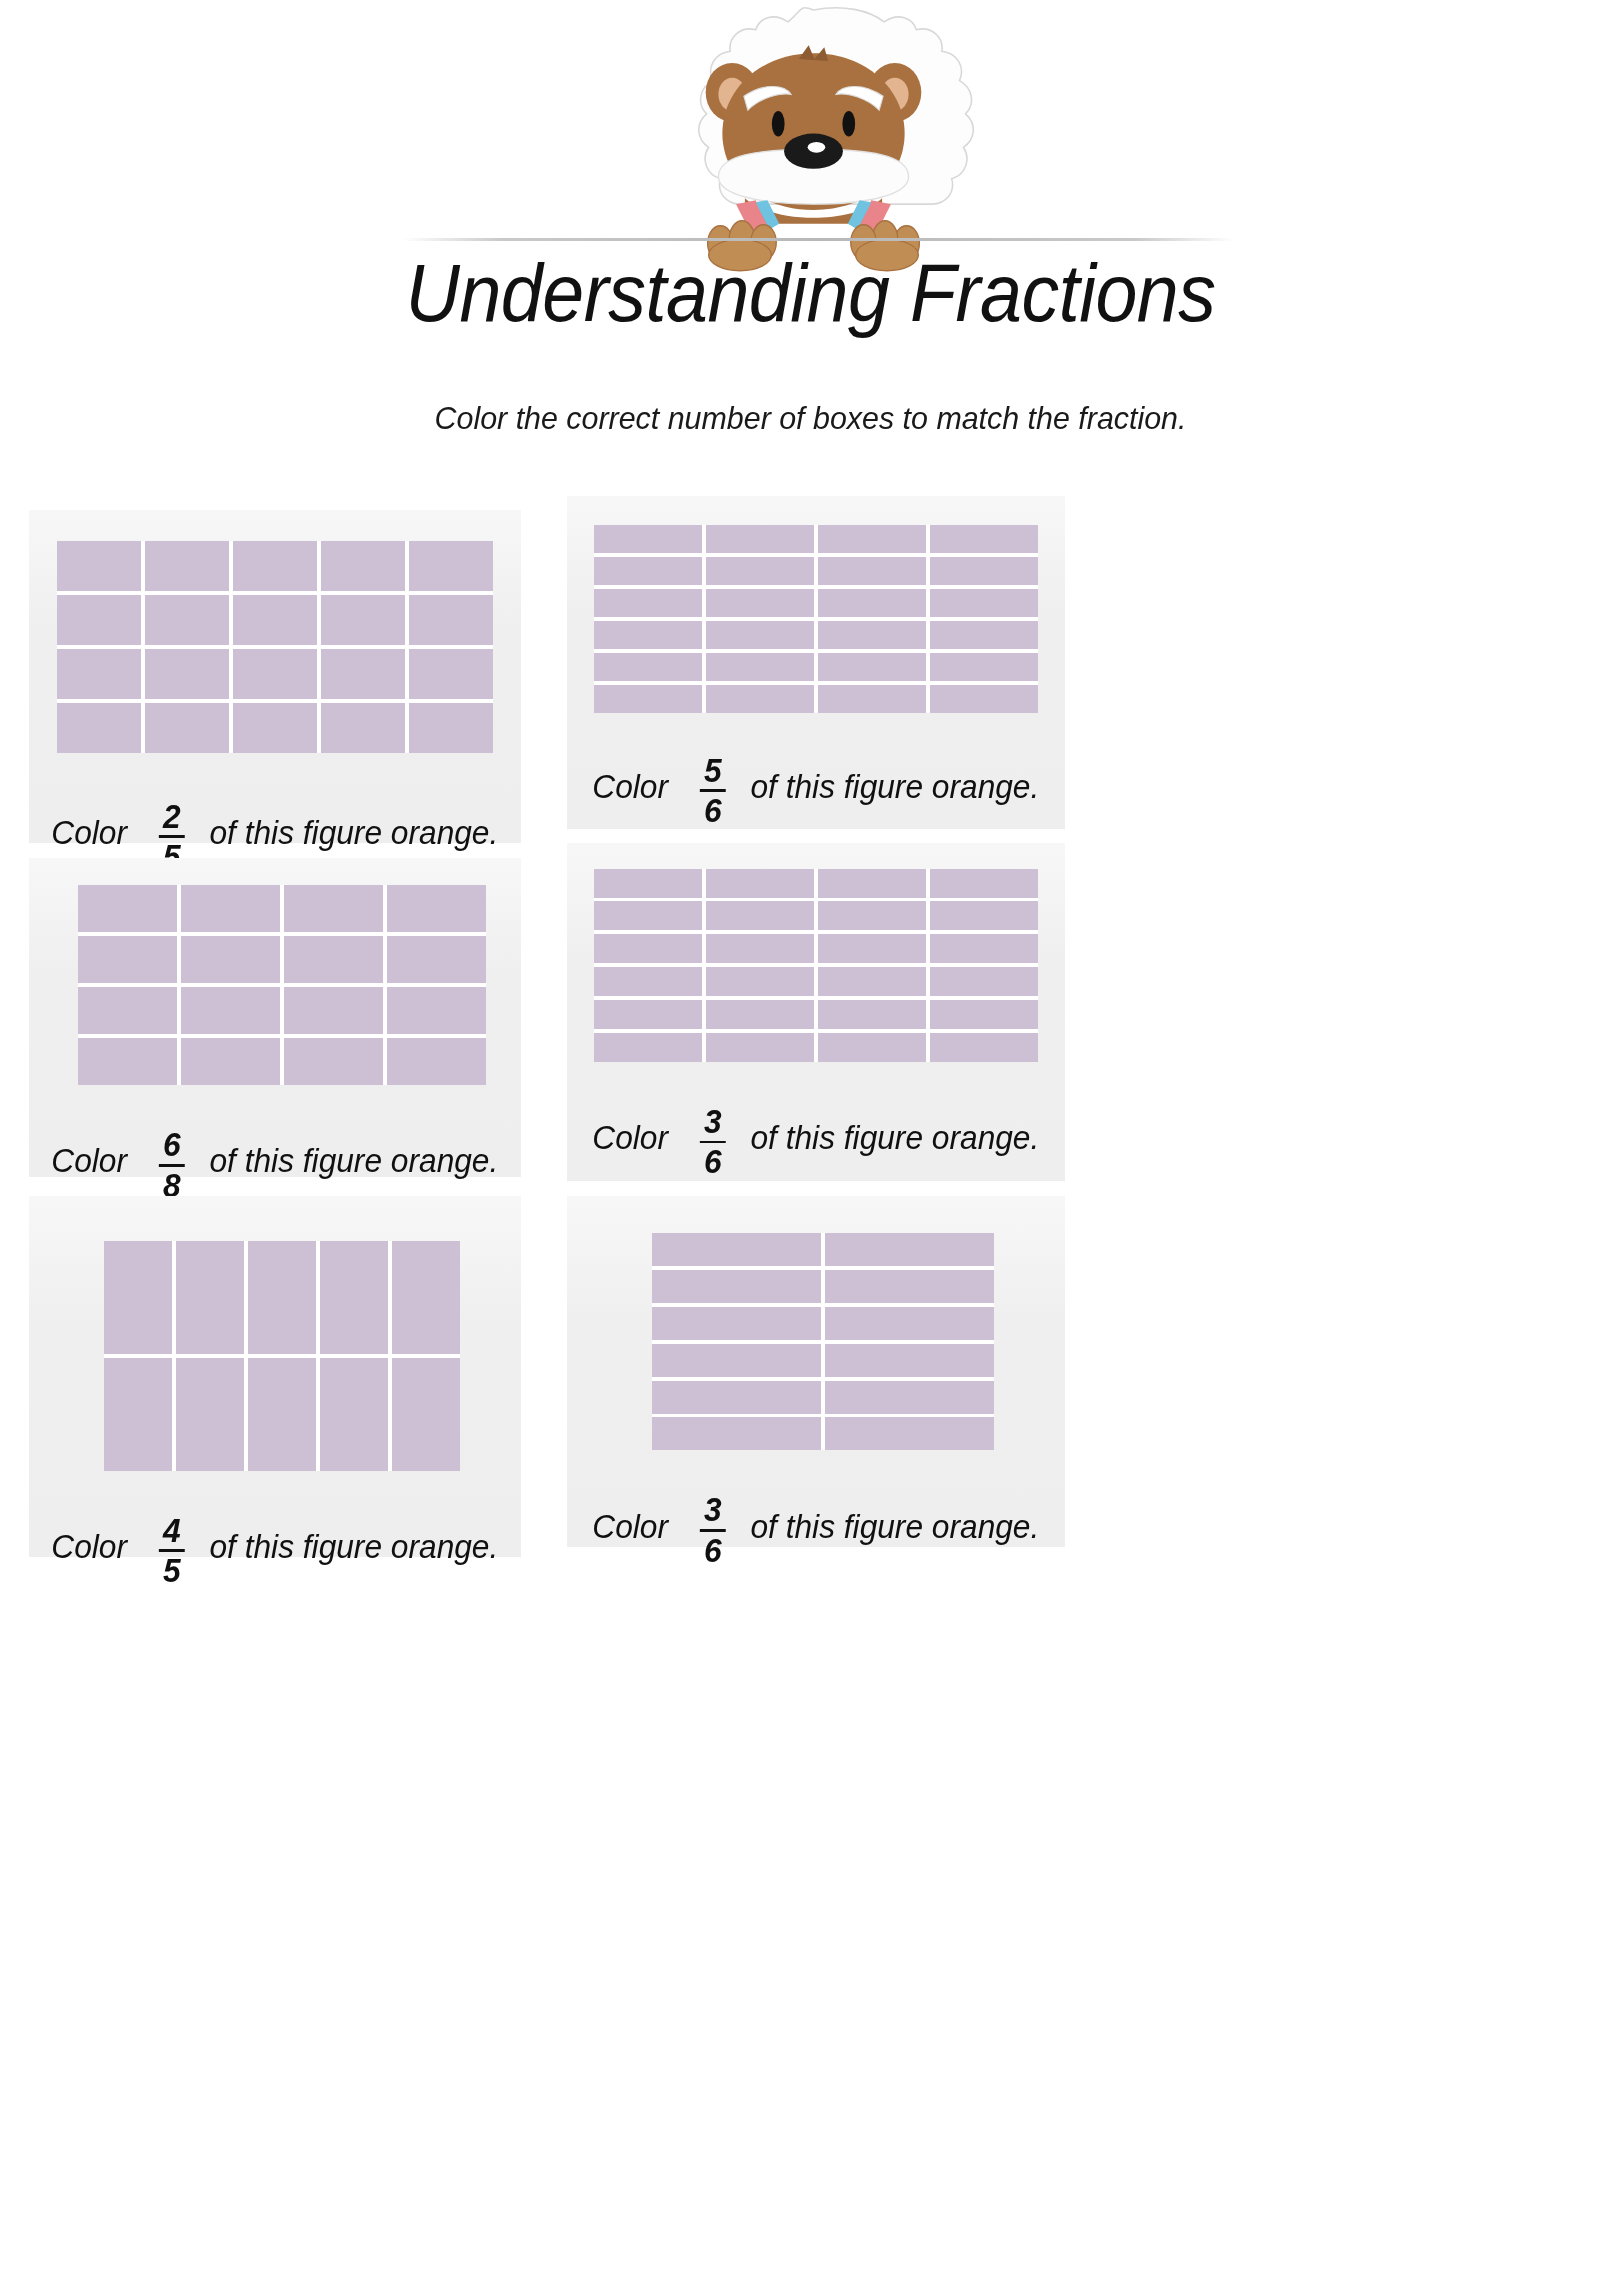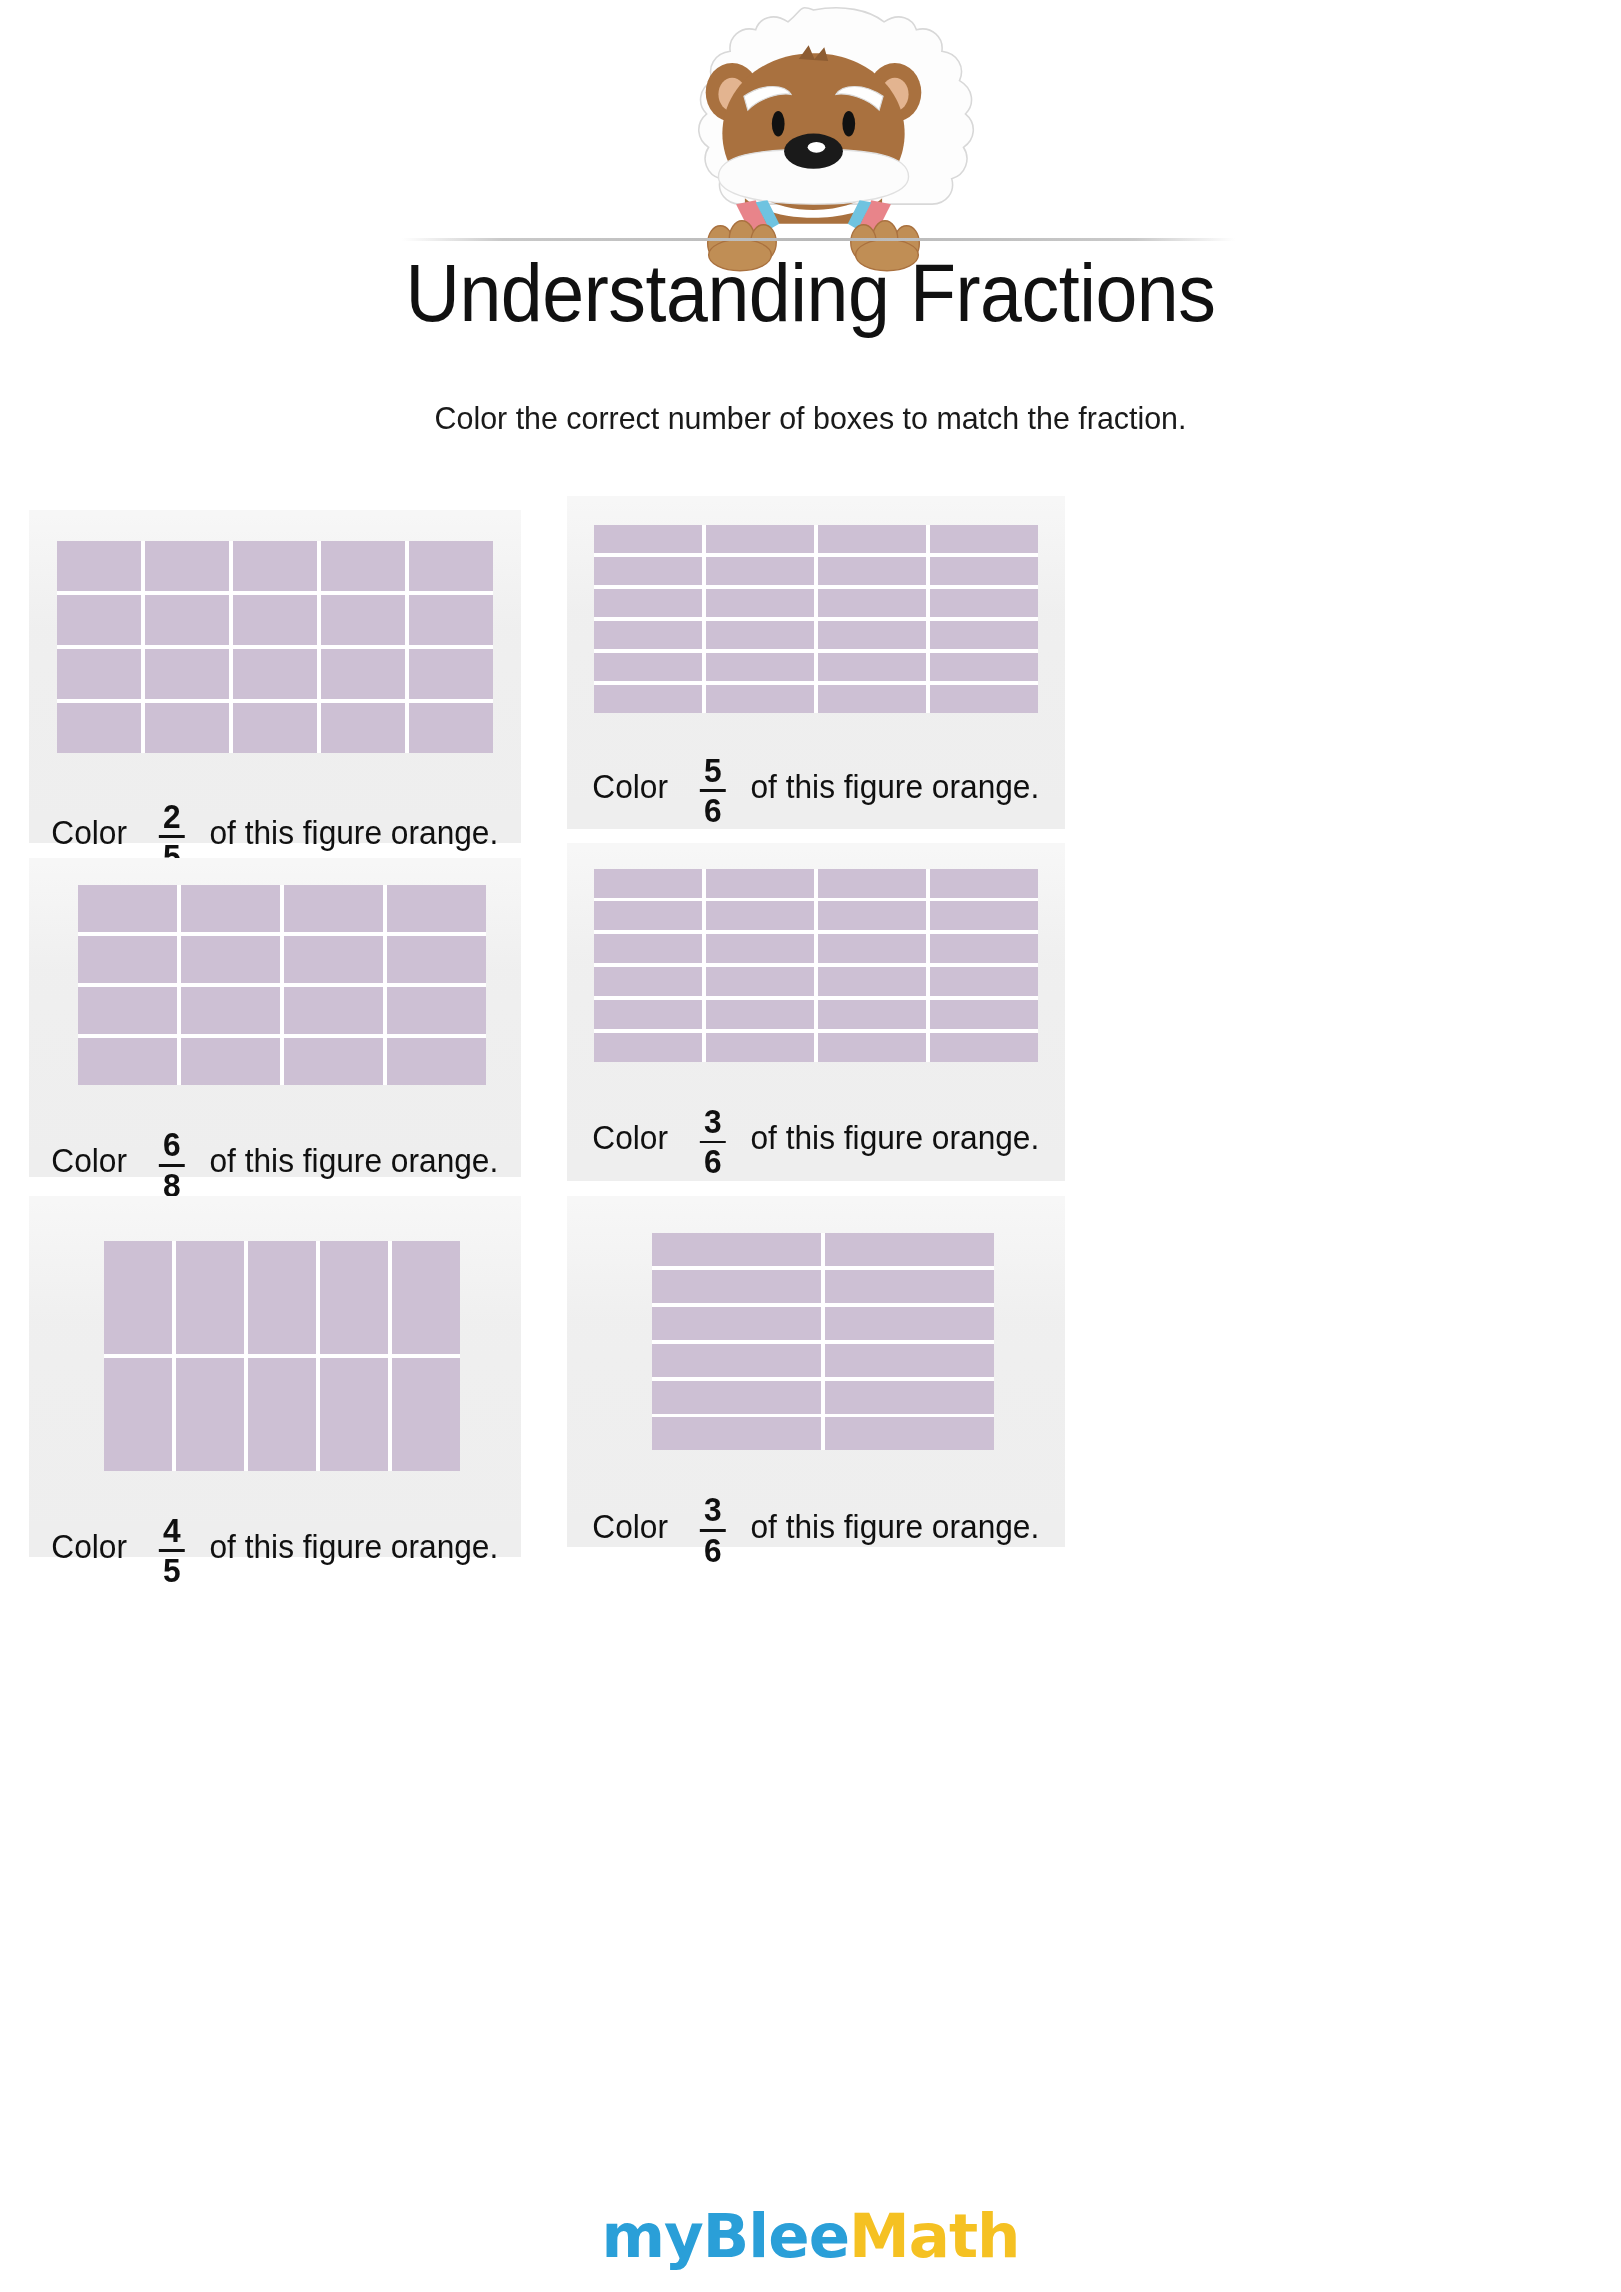--- a/index.html
+++ b/index.html
@@ -10,20 +10,21 @@
     background: #ffffff;
     font-family: "Liberation Sans", sans-serif;
     overflow: hidden;
   }
 
   .page {
     position: relative;
     width: 1621px;
     height: 1695px;
     background: #ffffff;
+    font-style: italic;
   }
 
   
   .header {
     position: relative;
     width: 1621px;
     height: 245px;
   }
 
   .mascot {
@@ -441,20 +442,15 @@
           <span class="num">3</span>
           <span class="bar"></span>
           <span class="den">6</span>
         </span>
         <span class="word-rest">of this figure orange.</span>
       </div>
     </div>
 
   </div>
 
-  <div class="footer">
-    <span class="logo">
-      <span class="blue">myBlee</span><span class="yellow">Math</span>
-    </span>
-  </div>
 
 </div>
 
 
 </body></html>

